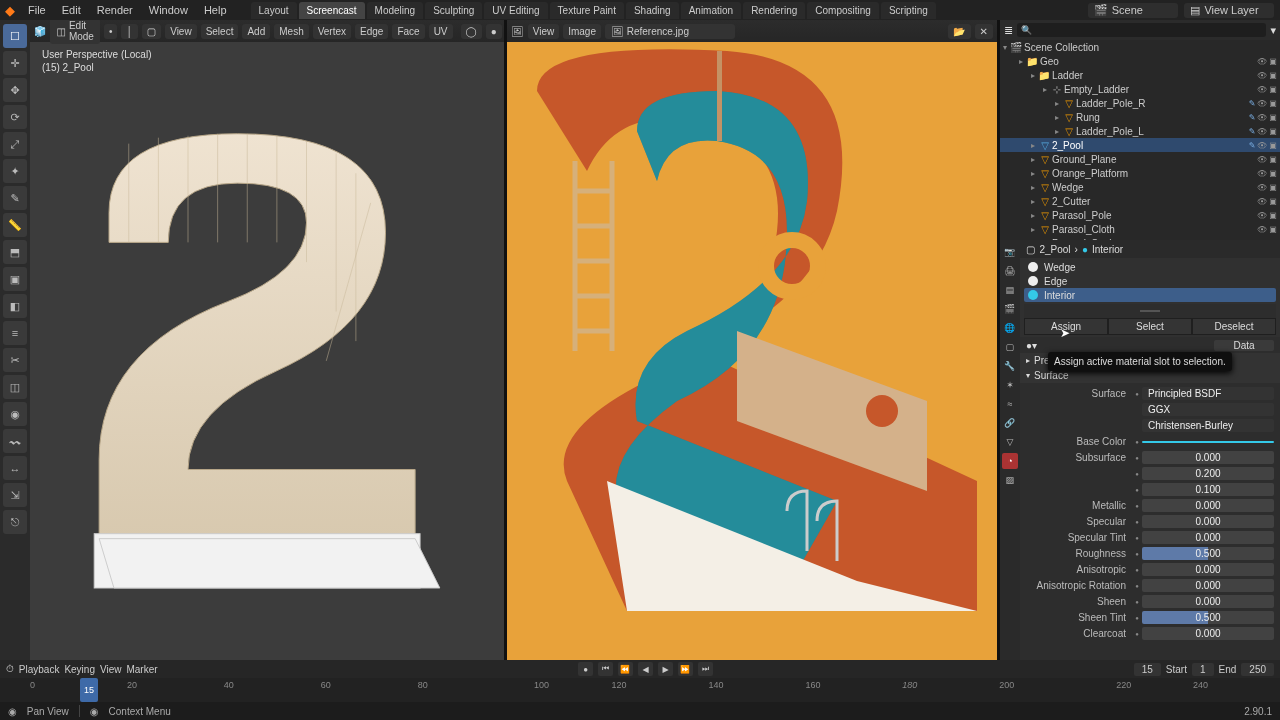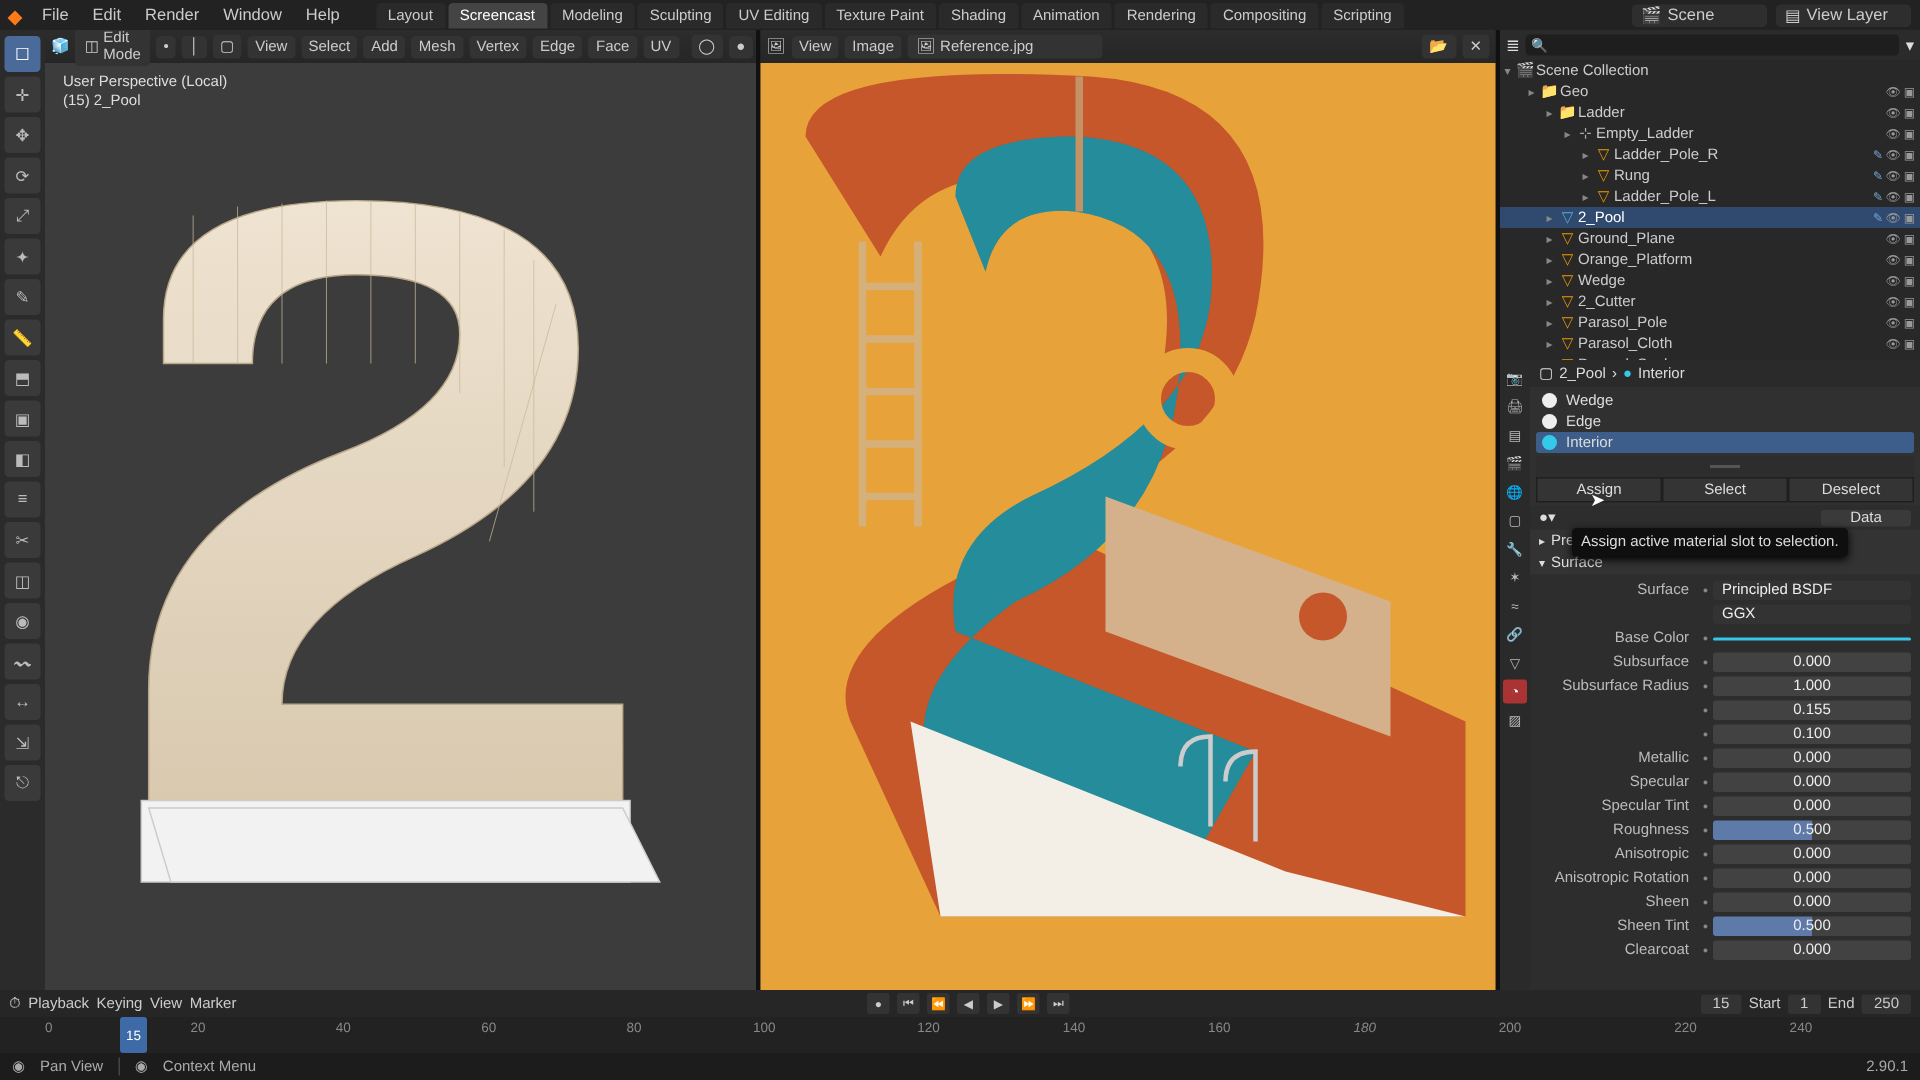--- a/index.html
+++ b/index.html
@@ -547,40 +547,40 @@
           <div class="proprow">
             <span class="plabel">Surface</span>
               <span class="pdot">●</span>
             <span class="pval drop">Principled BSDF</span>
           </div>
           <div class="proprow">
             <span class="plabel"></span>
               <span class="pdot"></span>
             <span class="pval drop">GGX</span>
           </div>
+          <div class="proprow">
+            <span class="plabel"></span>
+              <span class="pdot"></span>
+            <span class="pval drop">Christensen-Burley</span>
+          </div>
           <div id="prop-rows">
               <div class="proprow">
                 <span class="plabel">Base Color</span>
                 <span class="pdot">●</span>
                 <span class="pval color-cyan"></span>
               </div>
               <div class="proprow">
                 <span class="plabel">Subsurface</span>
                 <span class="pdot">●</span>
                 <span class="pval">0.000</span>
               </div>
               <div class="proprow">
-                <span class="plabel">Subsurface Radius</span>
-                <span class="pdot">●</span>
-                <span class="pval">1.000</span>
-              </div>
-              <div class="proprow">
                 <span class="plabel"></span>
                 <span class="pdot">●</span>
-                <span class="pval">0.155</span>
+                <span class="pval">0.200</span>
               </div>
               <div class="proprow">
                 <span class="plabel"></span>
                 <span class="pdot">●</span>
                 <span class="pval">0.100</span>
               </div>
               <div class="proprow">
                 <span class="plabel">Metallic</span>
                 <span class="pdot">●</span>
                 <span class="pval">0.000</span>
@@ -654,21 +654,21 @@
     <span>End</span>
     <span class="num">250</span>
   </div>
   <div class="tl-ruler">
     <div id="tl-ticks">
         <span class="tick" style="left: 30px;">0</span>
         <span class="tick" style="left: 126.923px;">20</span>
         <span class="tick" style="left: 223.846px;">40</span>
         <span class="tick" style="left: 320.769px;">60</span>
         <span class="tick" style="left: 417.692px;">80</span>
-        <span class="tick" style="left: 502px;">100</span>
+        <span class="tick" style="left: 534px;">100</span>
         <span class="tick" style="left: 611.538px;">120</span>
         <span class="tick" style="left: 708.462px;">140</span>
         <span class="tick" style="left: 805.385px;">160</span>
         <span class="tick" style="left: 902.308px; font-style: italic;">180</span>
         <span class="tick" style="left: 999.231px;">200</span>
         <span class="tick" style="left: 1096.15px; margin-left: 20px;">220</span>
         <span class="tick" style="left: 1193.08px;">240</span>
       </div>
     <div class="curframe" style="left:80px;">15</div>
   </div>

